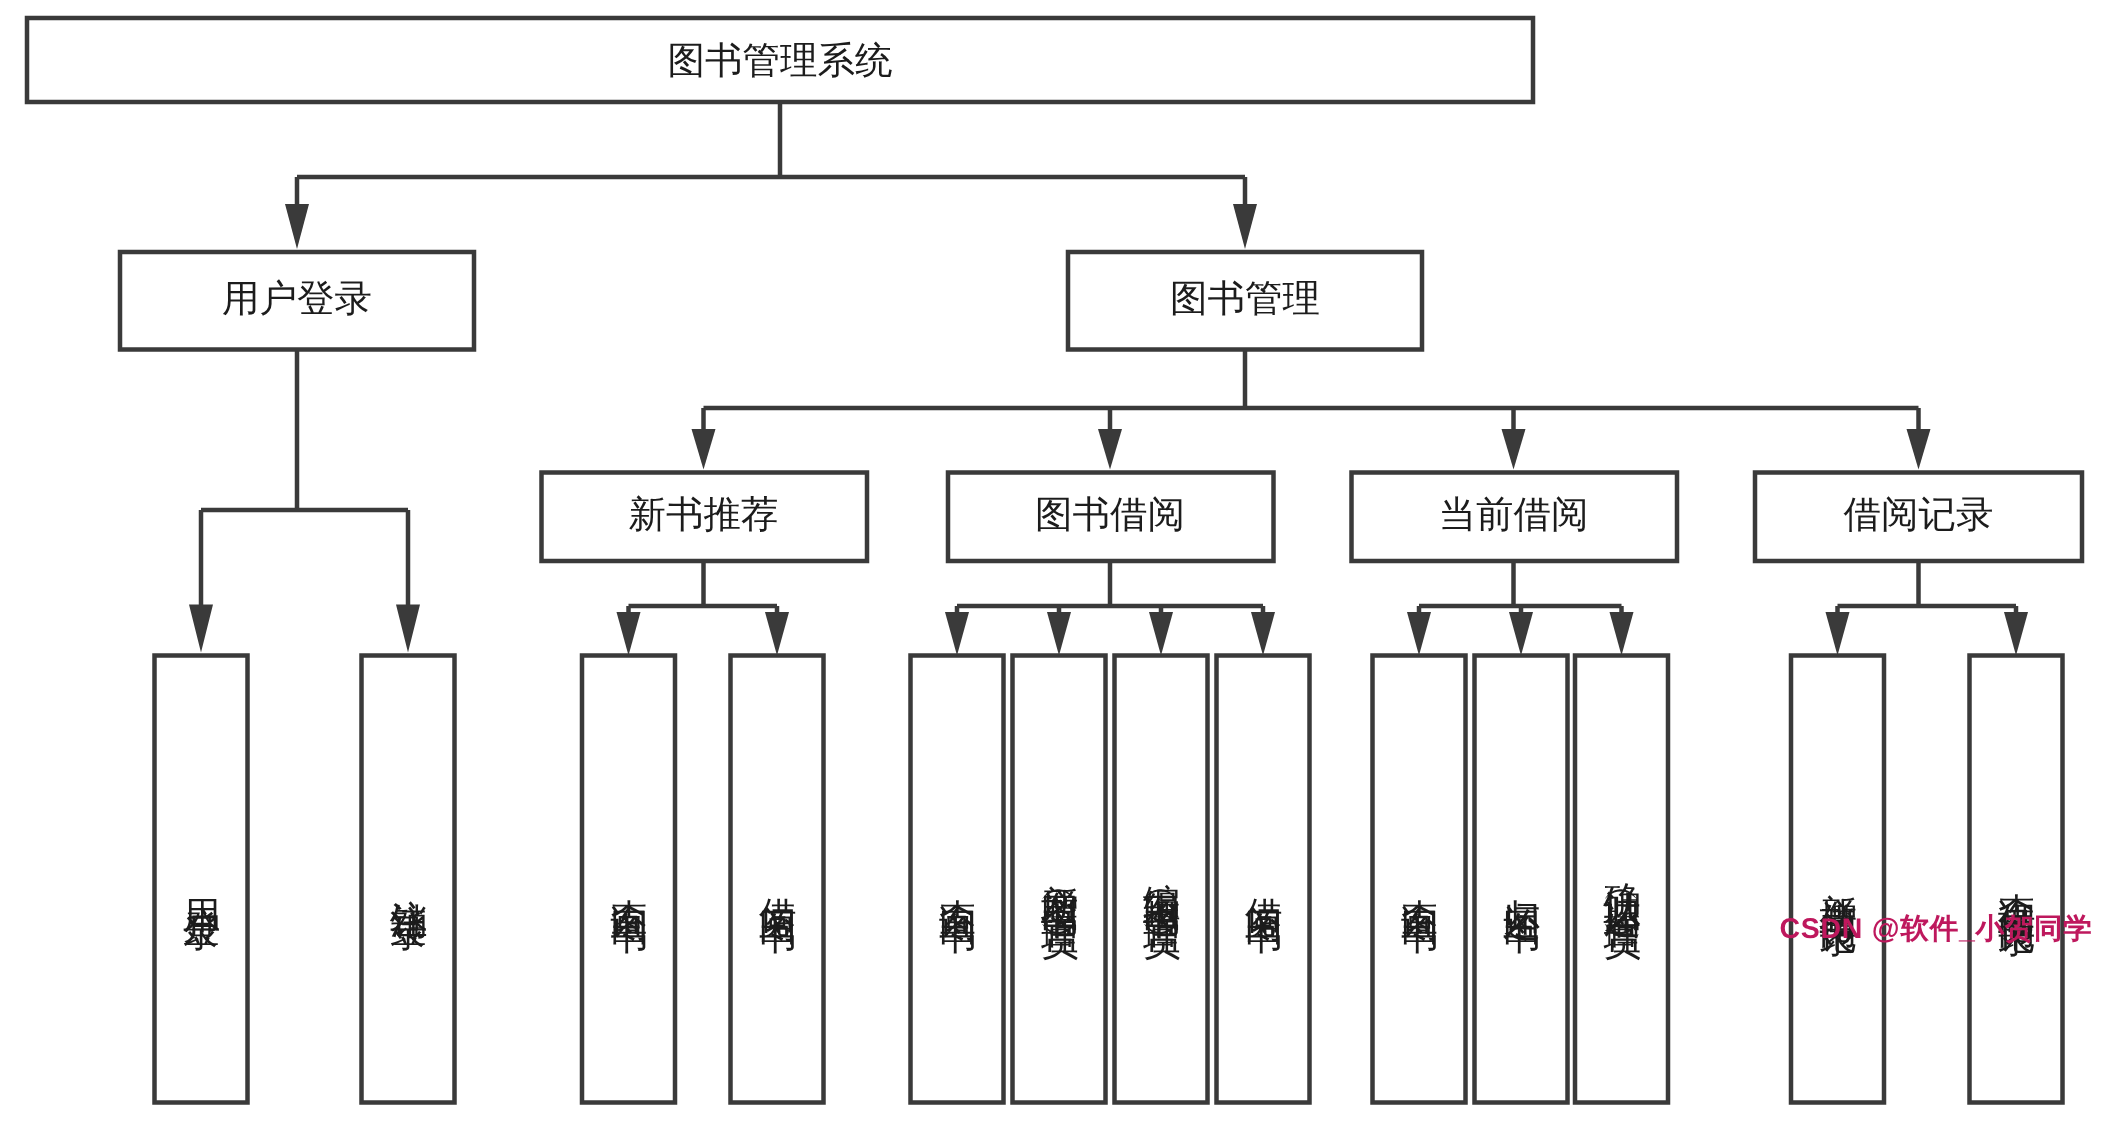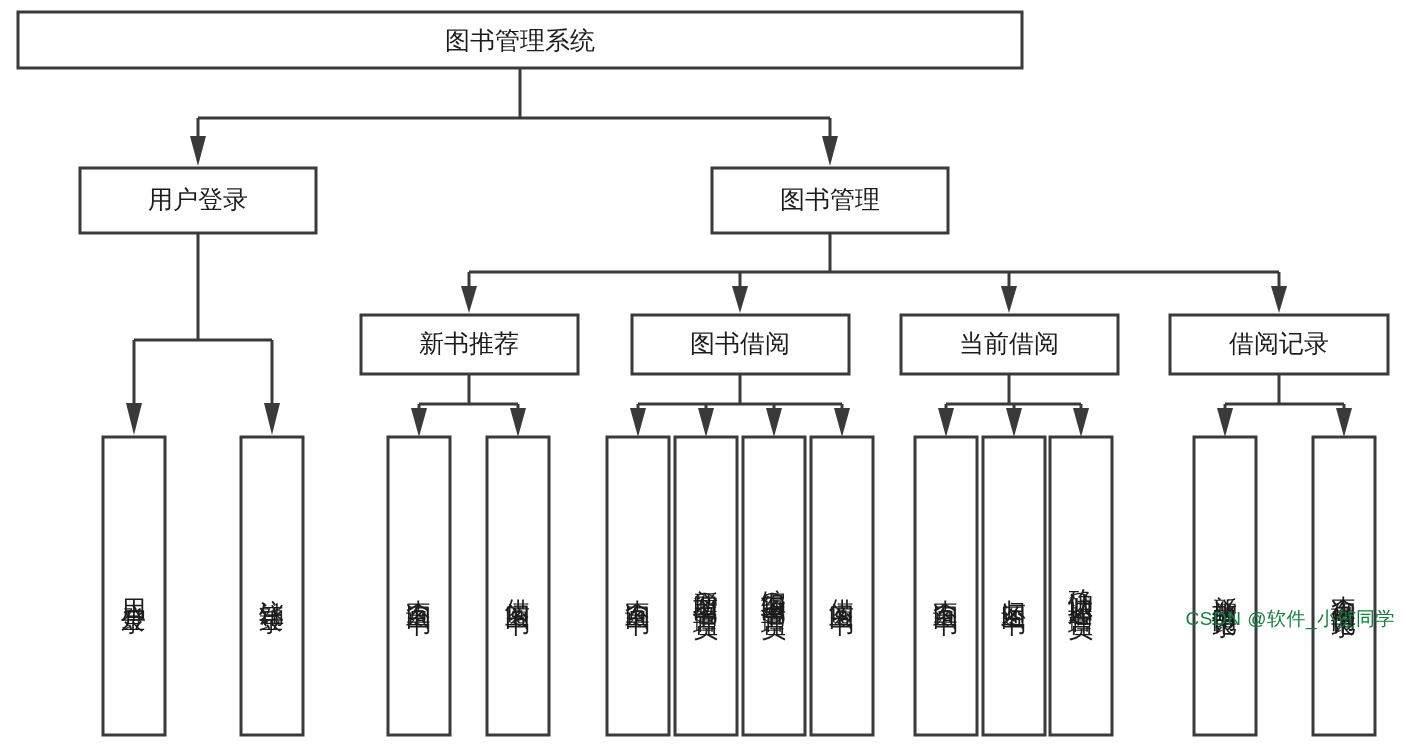--- a/index.html
+++ b/index.html
@@ -57,23 +57,24 @@
     text-anchor: middle;
     dominant-baseline: central;
     letter-spacing: 4px;
   }
   .watermark {
     position: absolute;
     right: 10px;
     bottom: 6px;
     font-family: "Liberation Sans", "DejaVu Sans", sans-serif;
     font-size: 19px;
-    color: #15803d;
+    color: #be185d;
     white-space: nowrap;
     letter-spacing: 0.5px;
+    font-weight: bold;
   }
 </style>
 </head>
 <body>
 
 <div id="diagram-root">
 
   <svg id="flow" viewBox="0 0 1405 747" xmlns="http://www.w3.org/2000/svg">
 
     <g>

